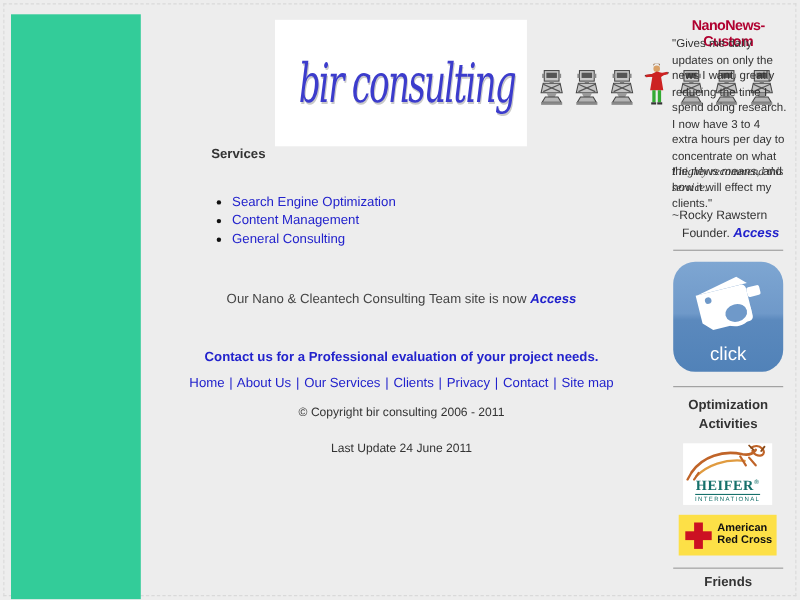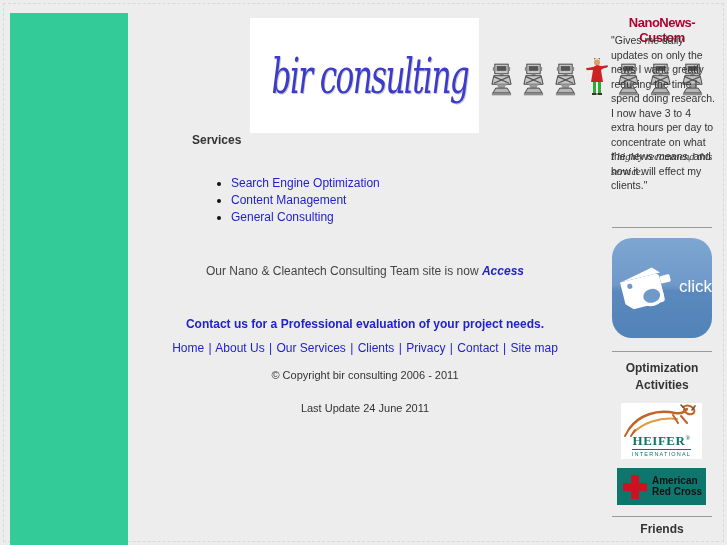--- a/index.html
+++ b/index.html
@@ -27,21 +27,21 @@
     transform:scale(0.82,1.3); transform-origin:50% 55%;
     text-shadow:1px 1px 0 #c9c9c9;
   }
   .logo-figures {
     display:flex; align-items:flex-end; gap:9px; margin-top:2px;
   }
 
   
   .services-heading { left:192px; top:133px; font-size:12px; font-weight:bold; color:#333; }
   .services-list { left:211px; top:176px; list-style:disc; font-size:12px; }
-  .services-list li { margin-bottom:3px; color:#111;margin-left:20px; }
+  .services-list li { margin-bottom:3px; color:#111; }
   a { color:#2222cc; text-decoration:none; cursor:pointer; }
   .announcement { left:130px; top:264px; width:470px; text-align:center; font-size:12px; color:#444; }
   .access-link { font-weight:bold; font-style:italic; }
   .contact-line { left:130px; top:317px; width:470px; text-align:center; font-size:12px; font-weight:bold; color:#2222cc; }
   .nav-bar { left:130px; top:341px; width:470px; text-align:center; font-size:12px; color:#333; }
   .nav-bar .sep { color:#2222cc; padding:0 1px; }
   .copyright { left:130px; top:369px; width:470px; text-align:center; font-size:11px; color:#333; }
   .last-update { left:130px; top:402px; width:470px; text-align:center; font-size:11px; color:#333; }
 
   
@@ -53,36 +53,36 @@
   .recommend { left:611px; top:150px; width:106px; font-size:10.5px; line-height:14.5px; color:#333; font-style:italic;font-family:Liberation Serif, serif; }
   .attribution { left:611px; top:189px; width:110px; font-size:11px; color:#333; line-height:15px; }
   .attribution .founder-line { padding-left:9px; }
   .attribution .access-link { font-size:12px; }
   .sb-divider { left:612px; width:100px; border-top:1px solid #9a9a9a; height:0; }
   .div-1 { top:227px; } .div-2 { top:351px; } .div-3 { top:516px; }
 
   .click-button {
     left:612px; top:238px; width:100px; height:100px; border-radius:20px;
     background:linear-gradient(180deg,#7ea6d2 0%,#6f99c9 47%,#5b89bd 53%,#5182b8 100%);
-    display:flex; flex-direction:row; align-items:center; cursor:pointer;
+    display:flex; flex-direction:column; align-items:center; cursor:pointer;
   }
   .click-label { color:#ffffff; font-size:17px; margin-top:-2px; }
 
   .philanthropic { left:608px; top:360px; width:108px; text-align:center; font-size:12px; font-weight:bold; color:#333; line-height:17px; }
 
   .heifer-box {
     left:621px; top:403px; width:81px; height:56px; background:#ffffff; cursor:pointer;
     display:flex; flex-direction:column; align-items:center;
   }
   .heifer-name { font-family:"Liberation Serif", serif; font-weight:bold; font-size:13px; color:#15706a; letter-spacing:0.5px; margin-top:-4px; }
   .heifer-reg { font-size:6px; vertical-align:super; }
   .heifer-sub { font-size:5.5px; color:#15706a; letter-spacing:1.2px; border-top:1px solid #15706a; padding-top:1px; }
 
   .redcross-box {
-    left:617px; top:468px; width:89px; height:37px; background:#0f766e; cursor:pointer;
+    left:617px; top:468px; width:89px; height:37px; background:#fde047; cursor:pointer;
     display:flex; align-items:center; justify-content:flex-end; gap:5px; padding:0 4px;
   }
   .red-cross-icon { position:relative; width:24px; height:24px; flex:0 0 24px; }
   .red-cross-icon::before { content:""; position:absolute; left:8px; top:0; width:8px; height:24px; background:#cc1122; }
   .red-cross-icon::after  { content:""; position:absolute; left:0; top:8px; width:24px; height:8px; background:#cc1122; }
   .redcross-text { font-size:10px; font-weight:bold; color:#111; line-height:10.5px; text-align:left; }
 
   .friends-heading { left:608px; top:522px; width:108px; text-align:center; font-size:12px; font-weight:bold; color:#333; }
 </style>
 </head>
@@ -215,20 +215,24 @@
     <span class="sep">|</span>
     <a href="#">Site map</a>
   </div>
 
   <div class="abs copyright">© Copyright bir consulting 2006 - 2011</div>
   <div class="abs last-update">Last Update 24 June 2011</div>
 
   <div class="abs nanonews-heading">NanoNews-Custom</div>
   <div class="abs testimonial"><span>"Gives me daily updates on only the news I want, greatly reducing the time I spend doing research. I now have 3 to 4 extra hours per day to concentrate on what the news </span><i>means</i><span>, and how it will effect my clients."</span></div>
   <div class="abs recommend">I highly recommend this service.</div>
+  <div class="abs attribution">
+    <div>~Rocky Rawstern</div>
+    <div class="founder-line"><span>Founder. </span><a href="#" class="access-link">Access</a></div>
+  </div>
 
   <div class="abs sb-divider div-1"></div>
 
   <div class="abs click-button">
     <svg width="78" height="68" viewBox="0 0 78 68" style="margin-top:8px;">
       <g transform="rotate(-14 39 30)">
         <path d="M12,16 h42 a4,4 0 0 1 4,4 v26 a4,4 0 0 1 -4,4 h-34 l-8,-8 z" fill="#ffffff"></path>
         <polygon points="14,16 52,8 60,16" fill="#ffffff"></polygon>
         <rect x="58" y="20" width="12" height="9" rx="2" fill="#ffffff"></rect>
         <circle cx="22" cy="23" r="3" fill="#6f99c9"></circle>

